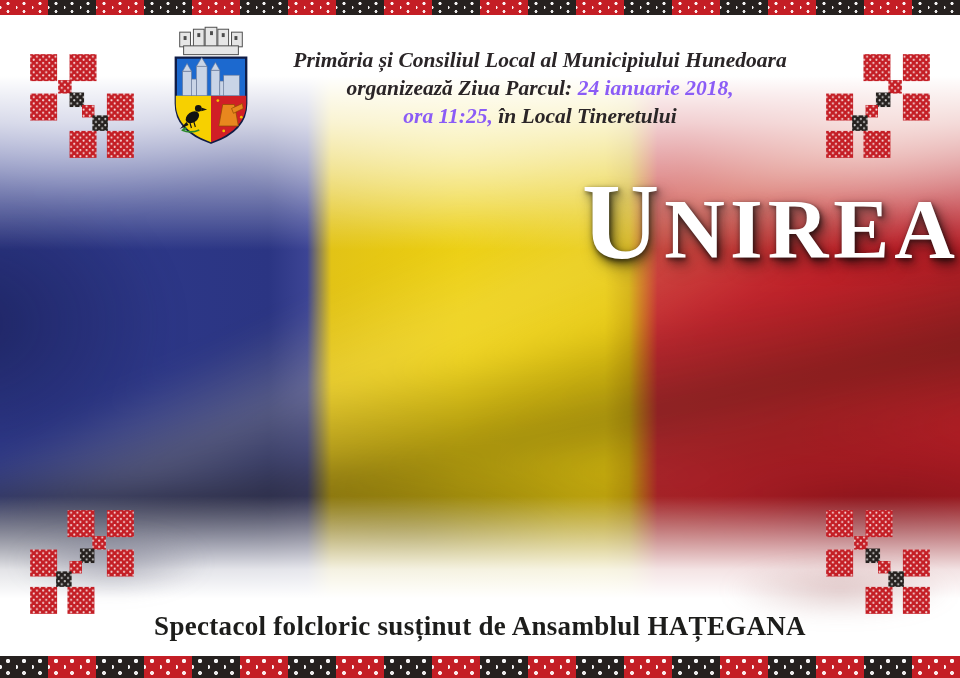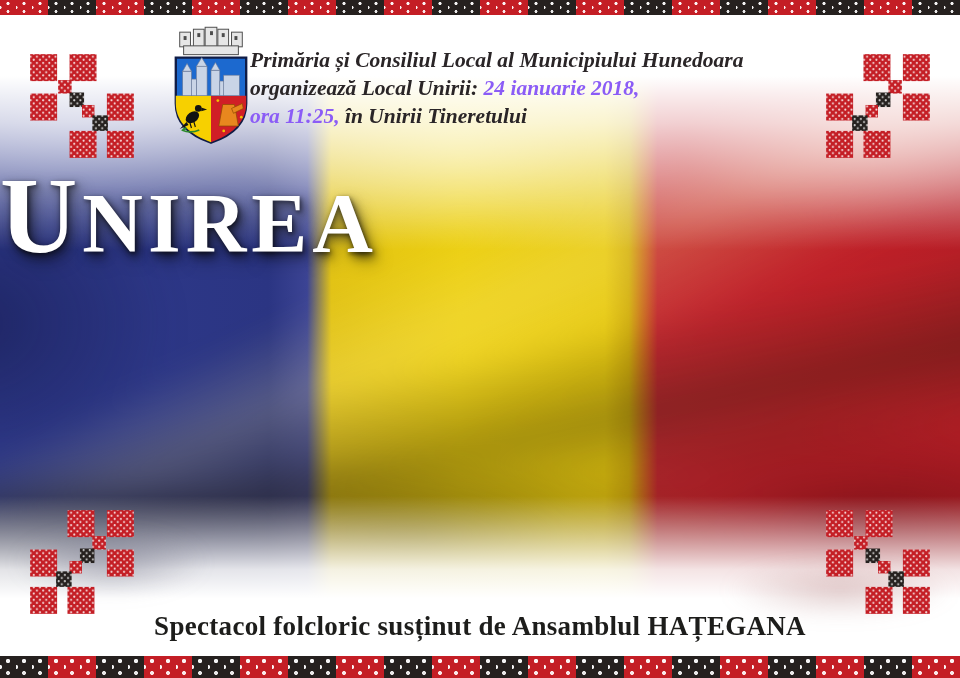--- a/index.html
+++ b/index.html
@@ -56,26 +56,26 @@
   .corner{position:absolute;width:112px;height:108px;}
   .corner.tl{left:26px;top:52px;}
   .corner.tr{right:26px;top:52px;transform:scaleX(-1);}
   .corner.bl{left:26px;top:508px;transform:scaleX(-1);}
   .corner.br{right:26px;top:508px;}
 
   
   .arms{position:absolute;left:167px;top:20px;width:88px;height:126px;}
 
   
-  .header{position:absolute;left:250px;width:580px;top:46px;
+  .header{position:absolute;left:250px;width:580px;top:46px;text-align:center;
     font-style:italic;font-weight:700;font-size:21.5px;line-height:28px;color:#2a2527;}
   .header .red{color:#8b5cf6;}
 
   
-  .title{position:absolute;left:0;width:960px;top:164px;text-align:left;}
+  .title{position:absolute;left:0;width:960px;top:170px;text-align:right;}
   .title-line{display:block;font-family:"Liberation Serif",serif;font-weight:700;
     font-size:84px;line-height:105px;color:#ffffff;text-transform:uppercase;
     letter-spacing:5px;
     text-shadow:3px 5px 10px rgba(10,10,10,.6), 1px 2px 4px rgba(0,0,0,.55), 6px 9px 18px rgba(0,0,0,.35);}
   .title-line::first-letter{font-size:107px;line-height:105px;}
 
   
   .footer{position:absolute;left:0;width:960px;top:611px;text-align:center;
     font-weight:700;font-size:27px;color:#1d1d1b;letter-spacing:.3px;}
 </style>
@@ -186,24 +186,24 @@
     </g>
     <g fill="#f2c200">
       <circle cx="52" cy="82" r="1.4"></circle>
         <circle cx="76" cy="99" r="1.4"></circle>
         <circle cx="58" cy="113" r="1.4"></circle>
     </g>
   </svg>
 
   <div class="header">
     <span>Primăria și Consiliul Local al Municipiului Hunedoara</span><br>
-    <span>organizează Local Unirii: </span>
+    <span>organizează Ziua Parcul: </span>
     <span class="red">24 ianuarie 2018,</span><br>
     <span class="red">ora 11:25,</span>
-    <span> în Unirii Tineretului</span>
+    <span> în Local Tineretului</span>
   </div>
 
   <h1 class="title" style="margin:0;font-weight:700">
     <span class="title-line">Unirea</span>
   </h1>
 
   <div class="footer">Spectacol folcloric susținut de Ansamblul HAȚEGANA</div>
 
 </div>
 

